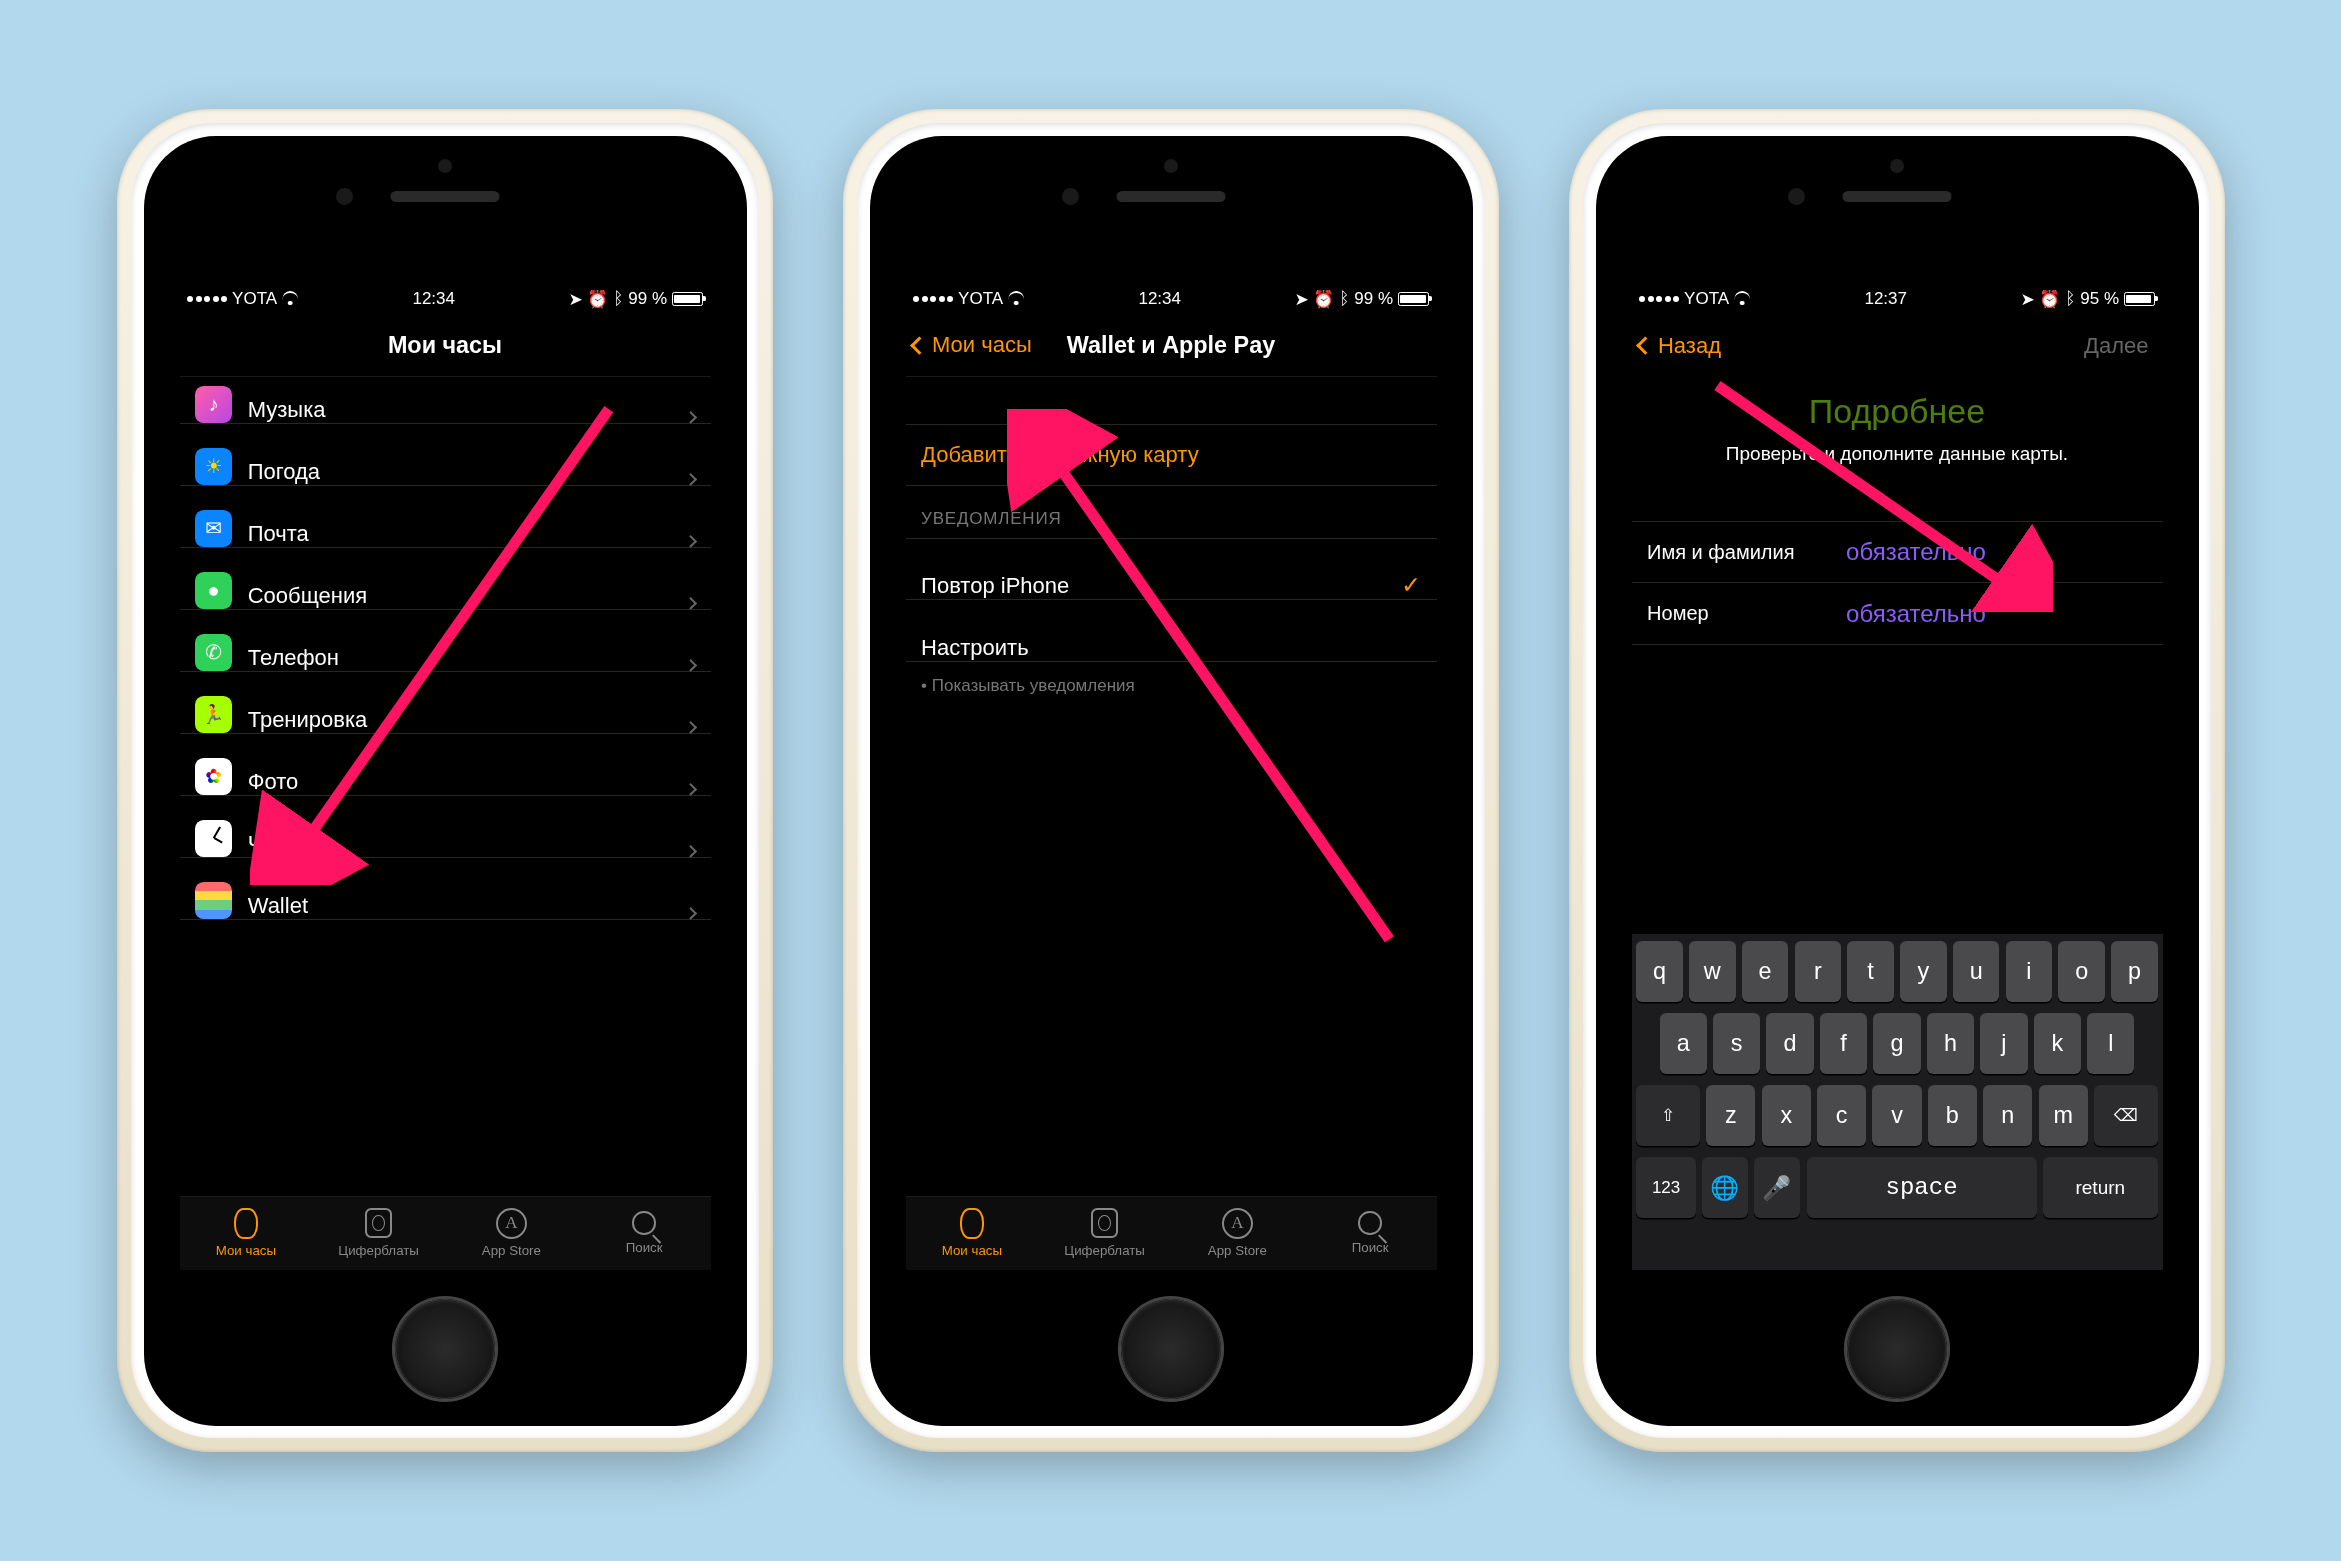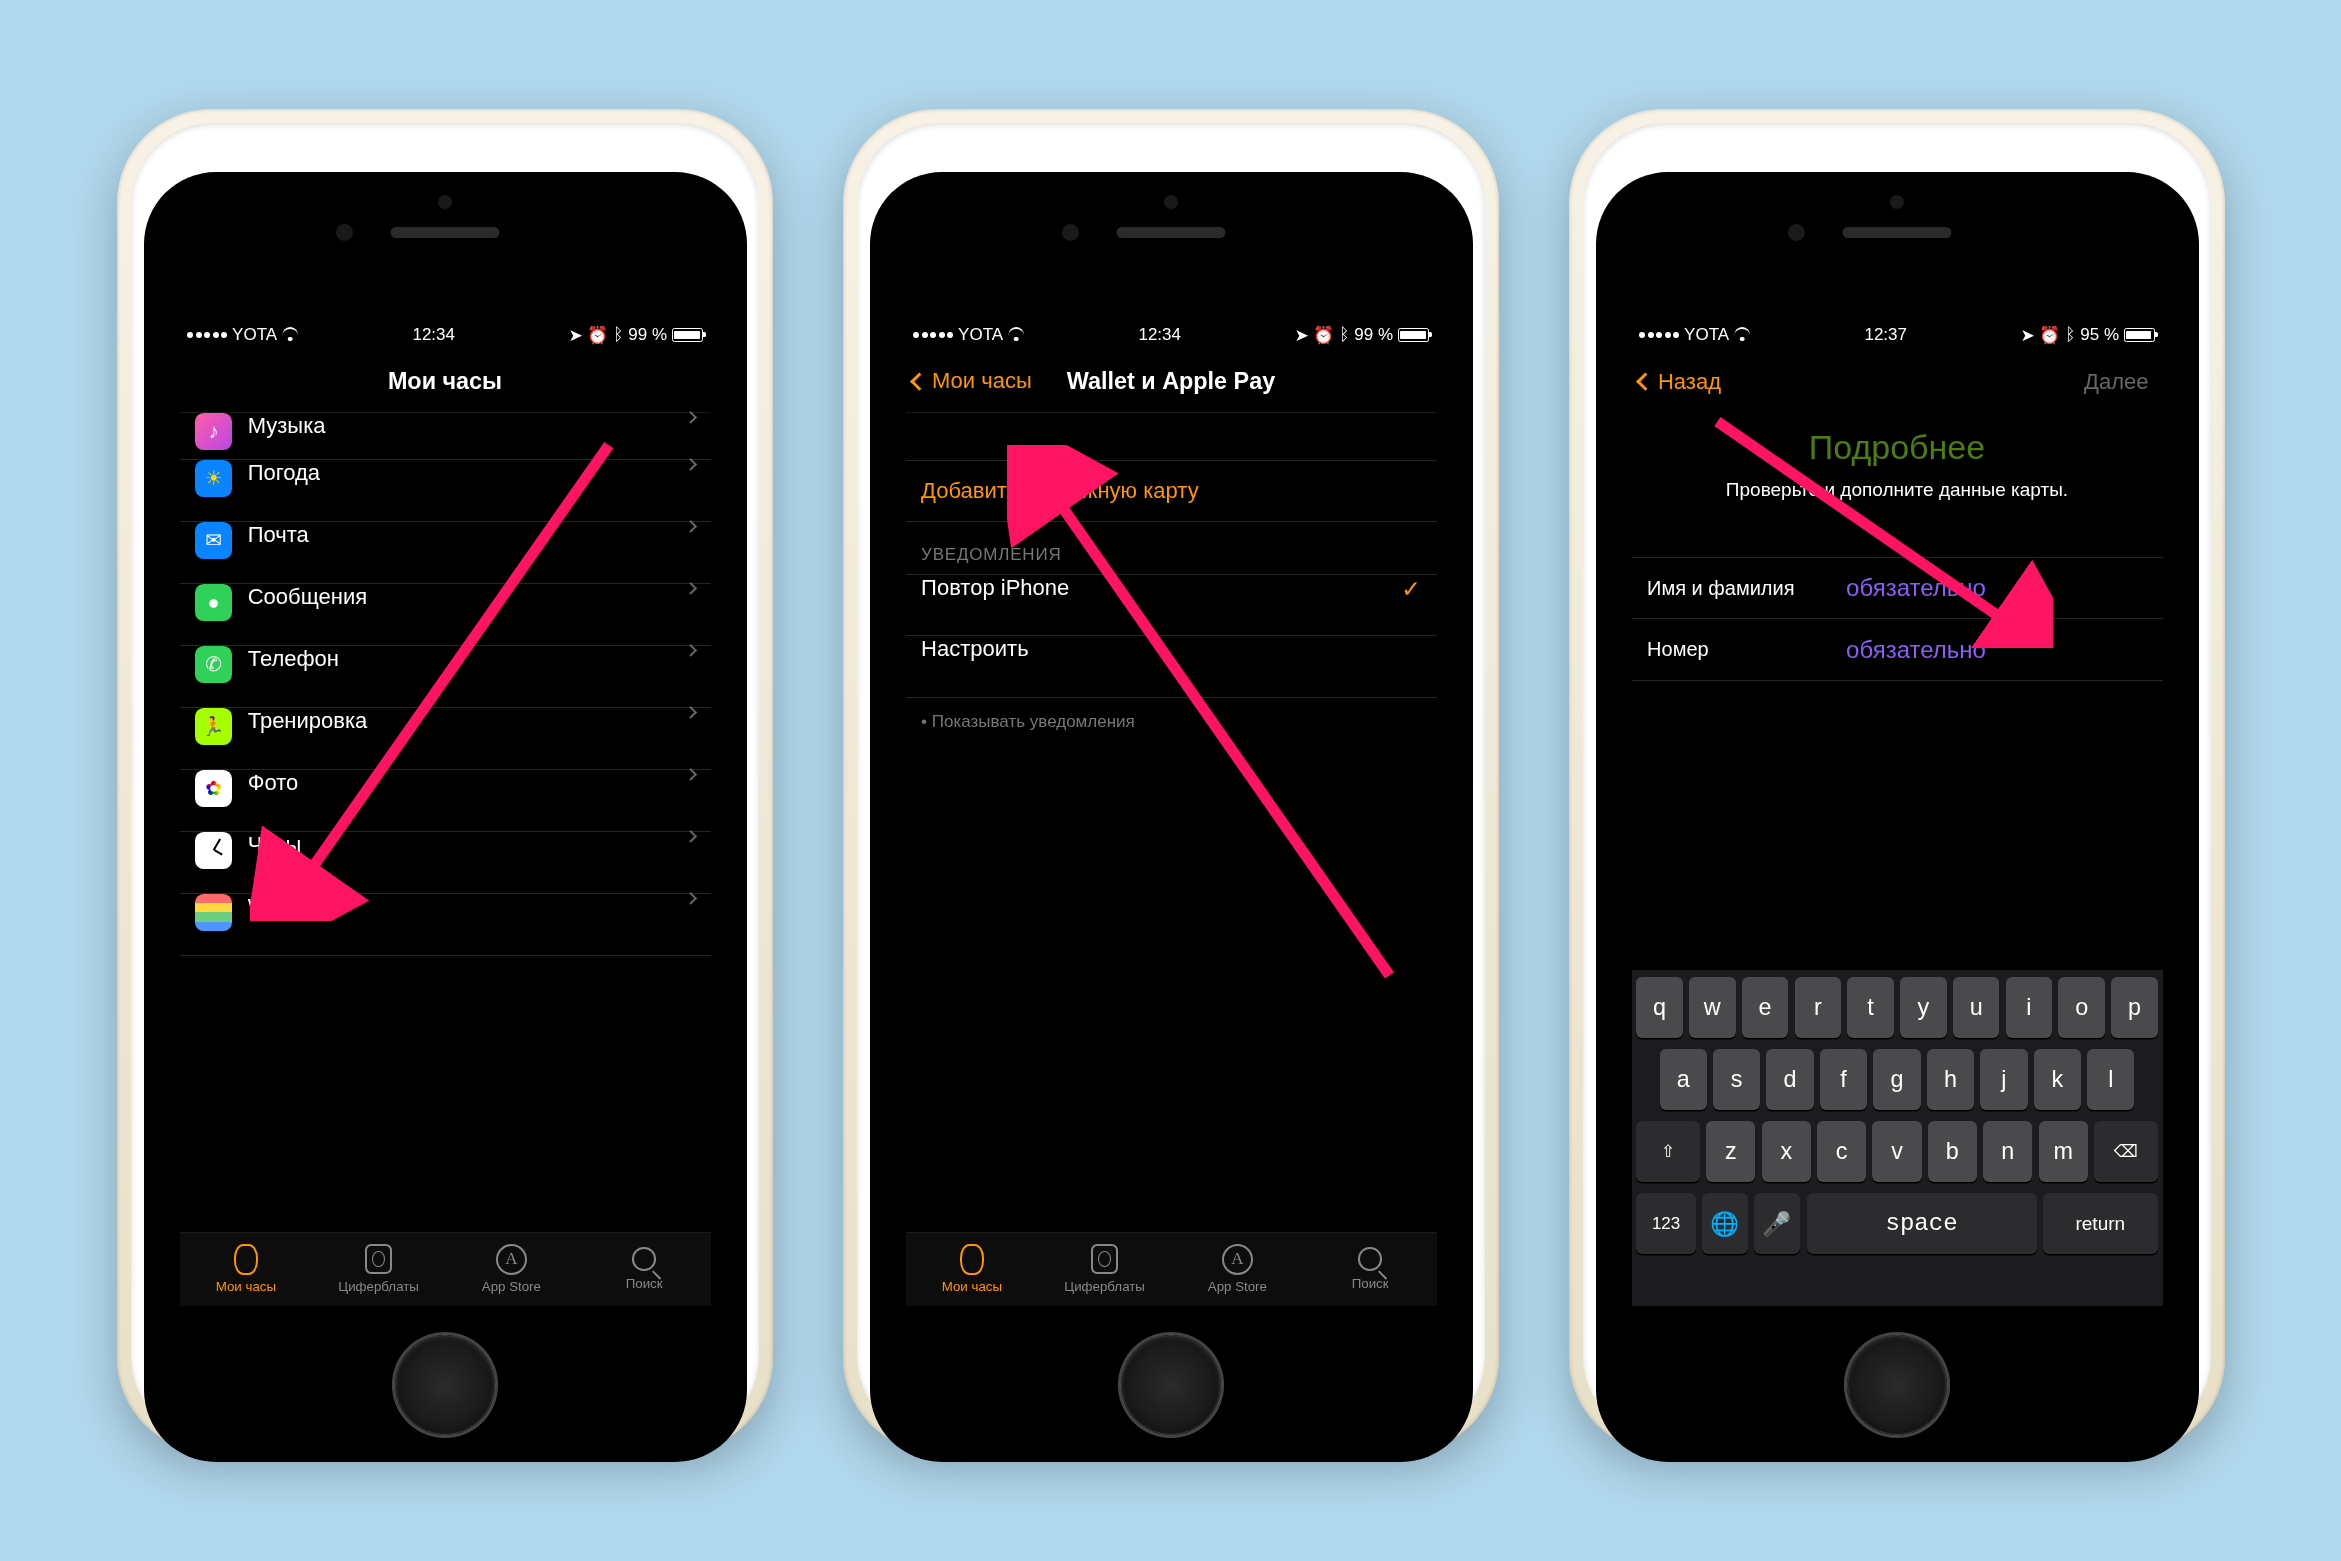--- a/index.html
+++ b/index.html
@@ -1,19 +1,19 @@
 <!DOCTYPE html>
 <html style="font-size:12.5px"><head>
 <meta charset="utf-8">
 <style>
   * { margin:0; padding:0; box-sizing:border-box; font-family:-apple-system,Helvetica,Arial,sans-serif; -webkit-font-smoothing:antialiased; }
   body { background:#b2d8ed; width:2342px; height:1561px; display:flex; justify-content:center; align-items:center; gap:70px; }
   .phone { width:656px; height:1343px; background:linear-gradient(180deg,#f7f2e5,#e8dfc7); border-radius:94px; padding:14px; box-shadow:0 15.6px 47px rgba(0,0,0,.25),inset 0 0 4.7px rgba(0,0,0,.2); position:relative; }
   .phone-inner { width:100%; height:100%; background:#fff; border-radius:82px; padding:12.5px; box-shadow:0 1.6px 6.2px rgba(0,0,0,.15) inset; }
-  .bezel { width:100%; height:100%; background:#000; border-radius:72px; position:relative; overflow:hidden;margin-top:36px; }
+  .bezel { width:100%; height:100%; background:#000; border-radius:72px; position:relative; overflow:hidden; }
   .speaker { position:absolute; top:55px; left:50%; transform:translateX(-50%); width:109px; height:11px; background:#2a2a2a; border-radius:6.2px; }
   .camera { position:absolute; top:52px; left:calc(50% - 109px); width:17px; height:17px; background:#1a1a1a; border-radius:50%; }
   .sensor { position:absolute; top:23.4px; left:50%; transform:translateX(-50%); width:14px; height:14px; background:#1a1a1a; border-radius:50%; }
   .home { position:absolute; bottom:26.5px; left:50%; transform:translateX(-50%); width:100px; height:100px; border-radius:50%; background:radial-gradient(circle,#2b2b2b 0%,#1a1a1a 60%,#000 100%); border:1.6px solid #3a3a3a; box-shadow:inset 0 1.6px 4.7px rgba(255,255,255,.1),0 0 0 3.1px #444; }
   .screen { position:absolute; top:148px; left:36px; right:36px; bottom:156px; background:#000; overflow:hidden; }
 
   
   .status { height:31px; display:flex; align-items:center; justify-content:space-between; padding:0 7.8px; color:#fff; font-size:17px; font-weight:500; }
   .status .left,.status .right { display:flex; align-items:center; gap:4.7px; }
   .dots { display:flex; gap:2.3px; }
@@ -27,21 +27,21 @@
 
   
   .navbar { height:62px; display:flex; align-items:center; justify-content:center; position:relative; border-bottom:0.8px solid #1a1a1a; }
   .navbar .title { color:#fff; font-size:23.4px; font-weight:600; }
   .navbar .back { position:absolute; left:7.8px; display:flex; align-items:center; color:#ff9500; font-size:22px; gap:3.1px; }
   .navbar .right-btn { position:absolute; right:14px; color:#666; font-size:22px; }
   .chev-left { display:inline-block; width:12.5px; height:12.5px; border-left:3.1px solid #ff9500; border-bottom:3.1px solid #ff9500; transform:rotate(45deg); margin-right:3.1px; }
 
   
   .list { background:#000; }
-  .row { height:62px; display:flex; align-items:flex-start; padding:0 15.6px; border-bottom:0.8px solid #262626; position:relative; }
+  .row { height:62px; display:flex; align-items:flex-end; padding:0 15.6px; border-bottom:0.8px solid #262626; position:relative; }
   .row.rowtop{height:47px}
   .row .icon { width:37px; height:37px; border-radius:8.6px; margin-right:15.6px; display:flex; align-items:center; justify-content:center; font-size:20px; color:#fff; }
   .row .label { color:#fff; font-size:22px; flex:1; }
   .row .chev { width:9.4px; height:9.4px; border-right:2.3px solid #666; border-top:2.3px solid #666; transform:rotate(45deg); }
   .row .check { color:#ff9500; font-size:23.4px; }
 
   
   .ic-music{background:linear-gradient(135deg,#ff5ea7,#b946e6);} .ic-music::before{content:"♪";}
   .ic-weather{background:#0a84ff;} .ic-weather::before{content:"☀";color:#ffd60a;}
   .ic-mail{background:#0a84ff;} .ic-mail::before{content:"✉";}

